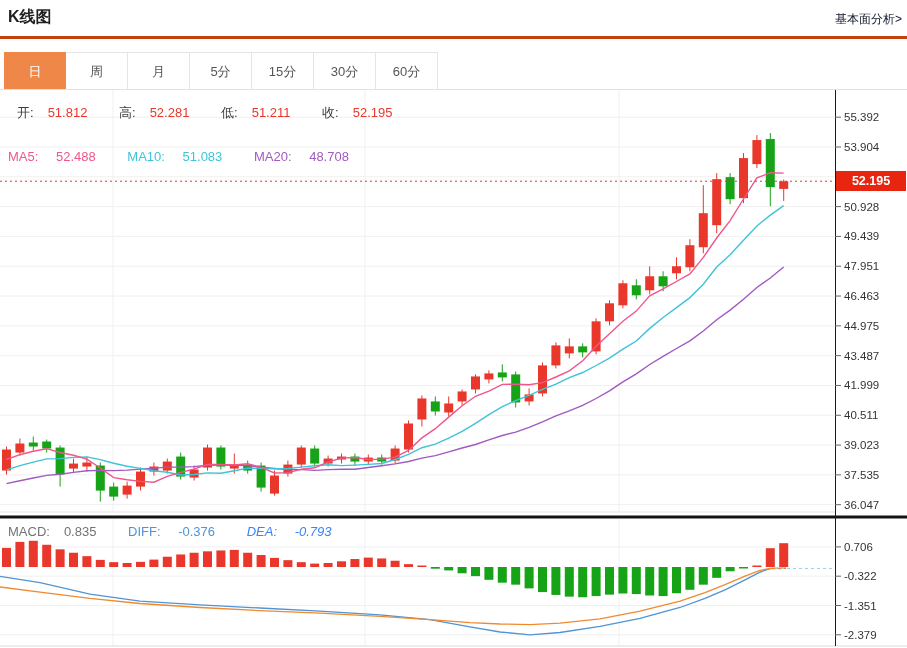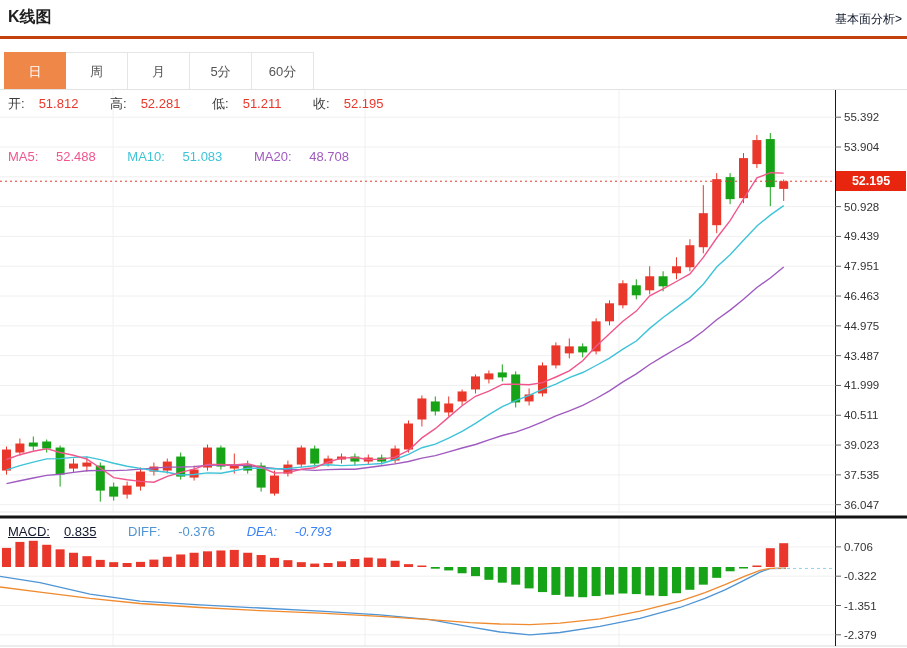--- a/index.html
+++ b/index.html
@@ -29,20 +29,22 @@
   <div class="hdr">
     <span class="hdr-title">K线图</span>
     <a class="hdr-link">基本面分析&gt;</a>
   </div>
 
   <div class="tabbar" id="tabbar">
       <div class="tab active">日</div>
       <div class="tab">周</div>
       <div class="tab">月</div>
       <div class="tab">5分</div>
+      <div class="tab">15分</div>
+      <div class="tab">30分</div>
       <div class="tab">60分</div>
     </div>
   <div class="tab-underline"></div>
 
   <div class="chart-wrap">
     <svg id="chart-svg" width="907" height="558" viewBox="0 90 907 558">
         <line x1="113" y1="90" x2="113" y2="512" stroke="#f0f0f0"></line>
         <line x1="113" y1="519" x2="113" y2="646" stroke="#f0f0f0"></line>
         <line x1="365" y1="90" x2="365" y2="512" stroke="#f0f0f0"></line>
         <line x1="365" y1="519" x2="365" y2="646" stroke="#f0f0f0"></line>
@@ -283,34 +285,34 @@
         <line x1="835" y1="546.879" x2="841" y2="546.879" stroke="#666"></line>
         <text x="844" y="550.879" font-size="11.5" fill="#333333">0.706</text>
         <line x1="835" y1="576.177" x2="841" y2="576.177" stroke="#666"></line>
         <text x="844" y="580.177" font-size="11.5" fill="#333333">-0.322</text>
         <line x1="835" y1="605.5035" x2="841" y2="605.5035" stroke="#666"></line>
         <text x="844" y="609.5035" font-size="11.5" fill="#333333">-1.351</text>
         <line x1="835" y1="634.8015" x2="841" y2="634.8015" stroke="#666"></line>
         <text x="844" y="638.8015" font-size="11.5" fill="#333333">-2.379</text>
       </svg>
 
-    <div class="legend-row" style="top:5px;">
+    <div class="legend-row" style="top:14px;margin-left:9px;">
       <span><span class="lbl">开:</span><span class="val-red" style="color: rgb(233, 56, 43);">51.812</span></span>
       <span><span class="lbl">高:</span><span class="val-red" style="color: rgb(233, 56, 43);">52.281</span></span>
       <span><span class="lbl">低:</span><span class="val-red" style="color: rgb(233, 56, 43);">51.211</span></span>
       <span><span class="lbl">收:</span><span class="val-red" style="color: rgb(233, 56, 43);">52.195</span></span>
     </div>
 
     <div class="legend-row" style="top:12px;margin-top:47px;">
       <span class="ma5-c" style="color: rgb(240, 86, 140);"><span>MA5:</span> <span>52.488</span></span>
       <span class="ma10-c" style="color: rgb(63, 195, 216);"><span>MA10:</span> <span>51.083</span></span>
       <span class="ma20-c" style="color: rgb(160, 90, 192);"><span>MA20:</span> <span>48.708</span></span>
     </div>
 
     <div class="legend-row" style="top:434px;">
-      <span class="macd-c" style="color: #0f172a; text-decoration: underline;"><span>MACD:</span><span>0.835</span></span>
+      <span class="macd-c" style="color: #737373;"><span>MACD:</span><span>0.835</span></span>
       <span class="diff-c" style="color: rgb(79, 148, 212); text-align: right;"><span>DIFF:</span> <span>-0.376</span></span>
       <span class="dea-c" style="color: #3b82f6; font-style: italic;"><span>DEA:</span> <span>-0.793</span></span>
     </div>
 
     <div class="badge" id="price-badge" style="background: rgb(232, 37, 15); top: 81.2313px;">52.195</div>
   </div>
 </div>
 
 </body></html>

